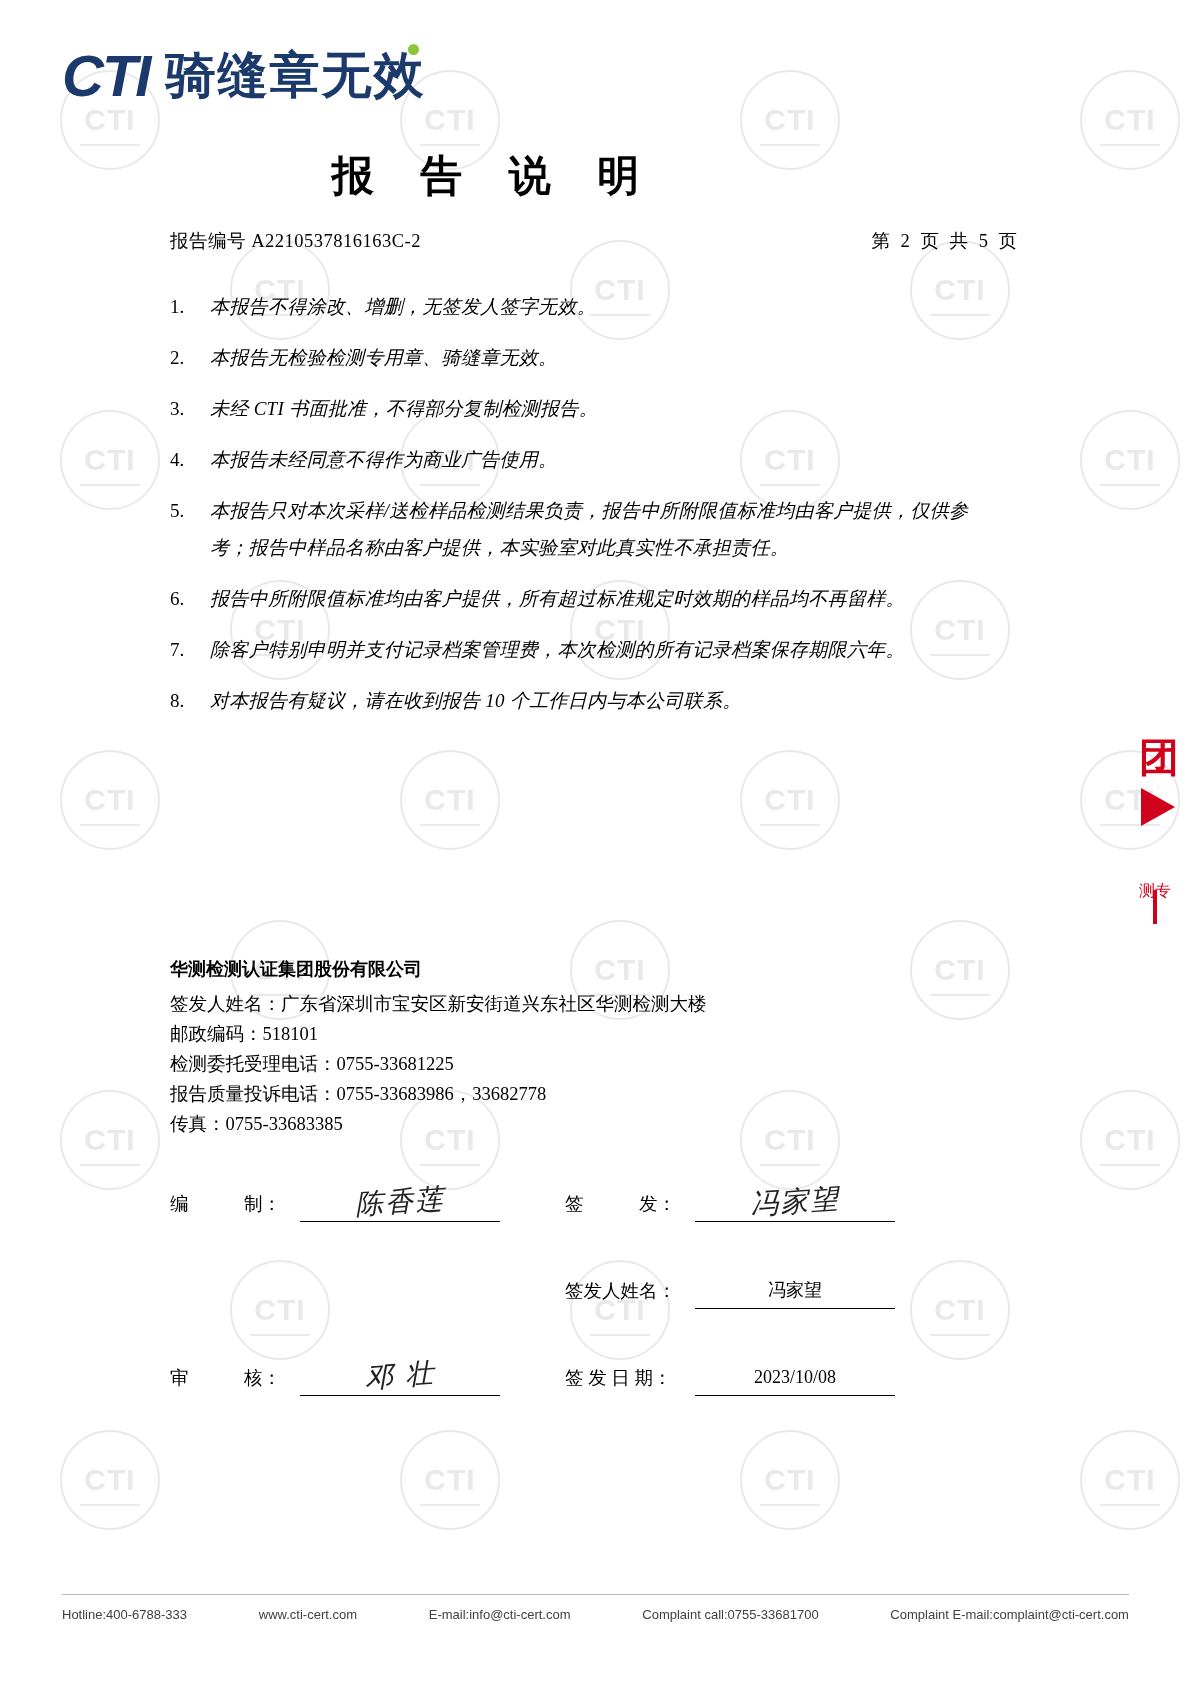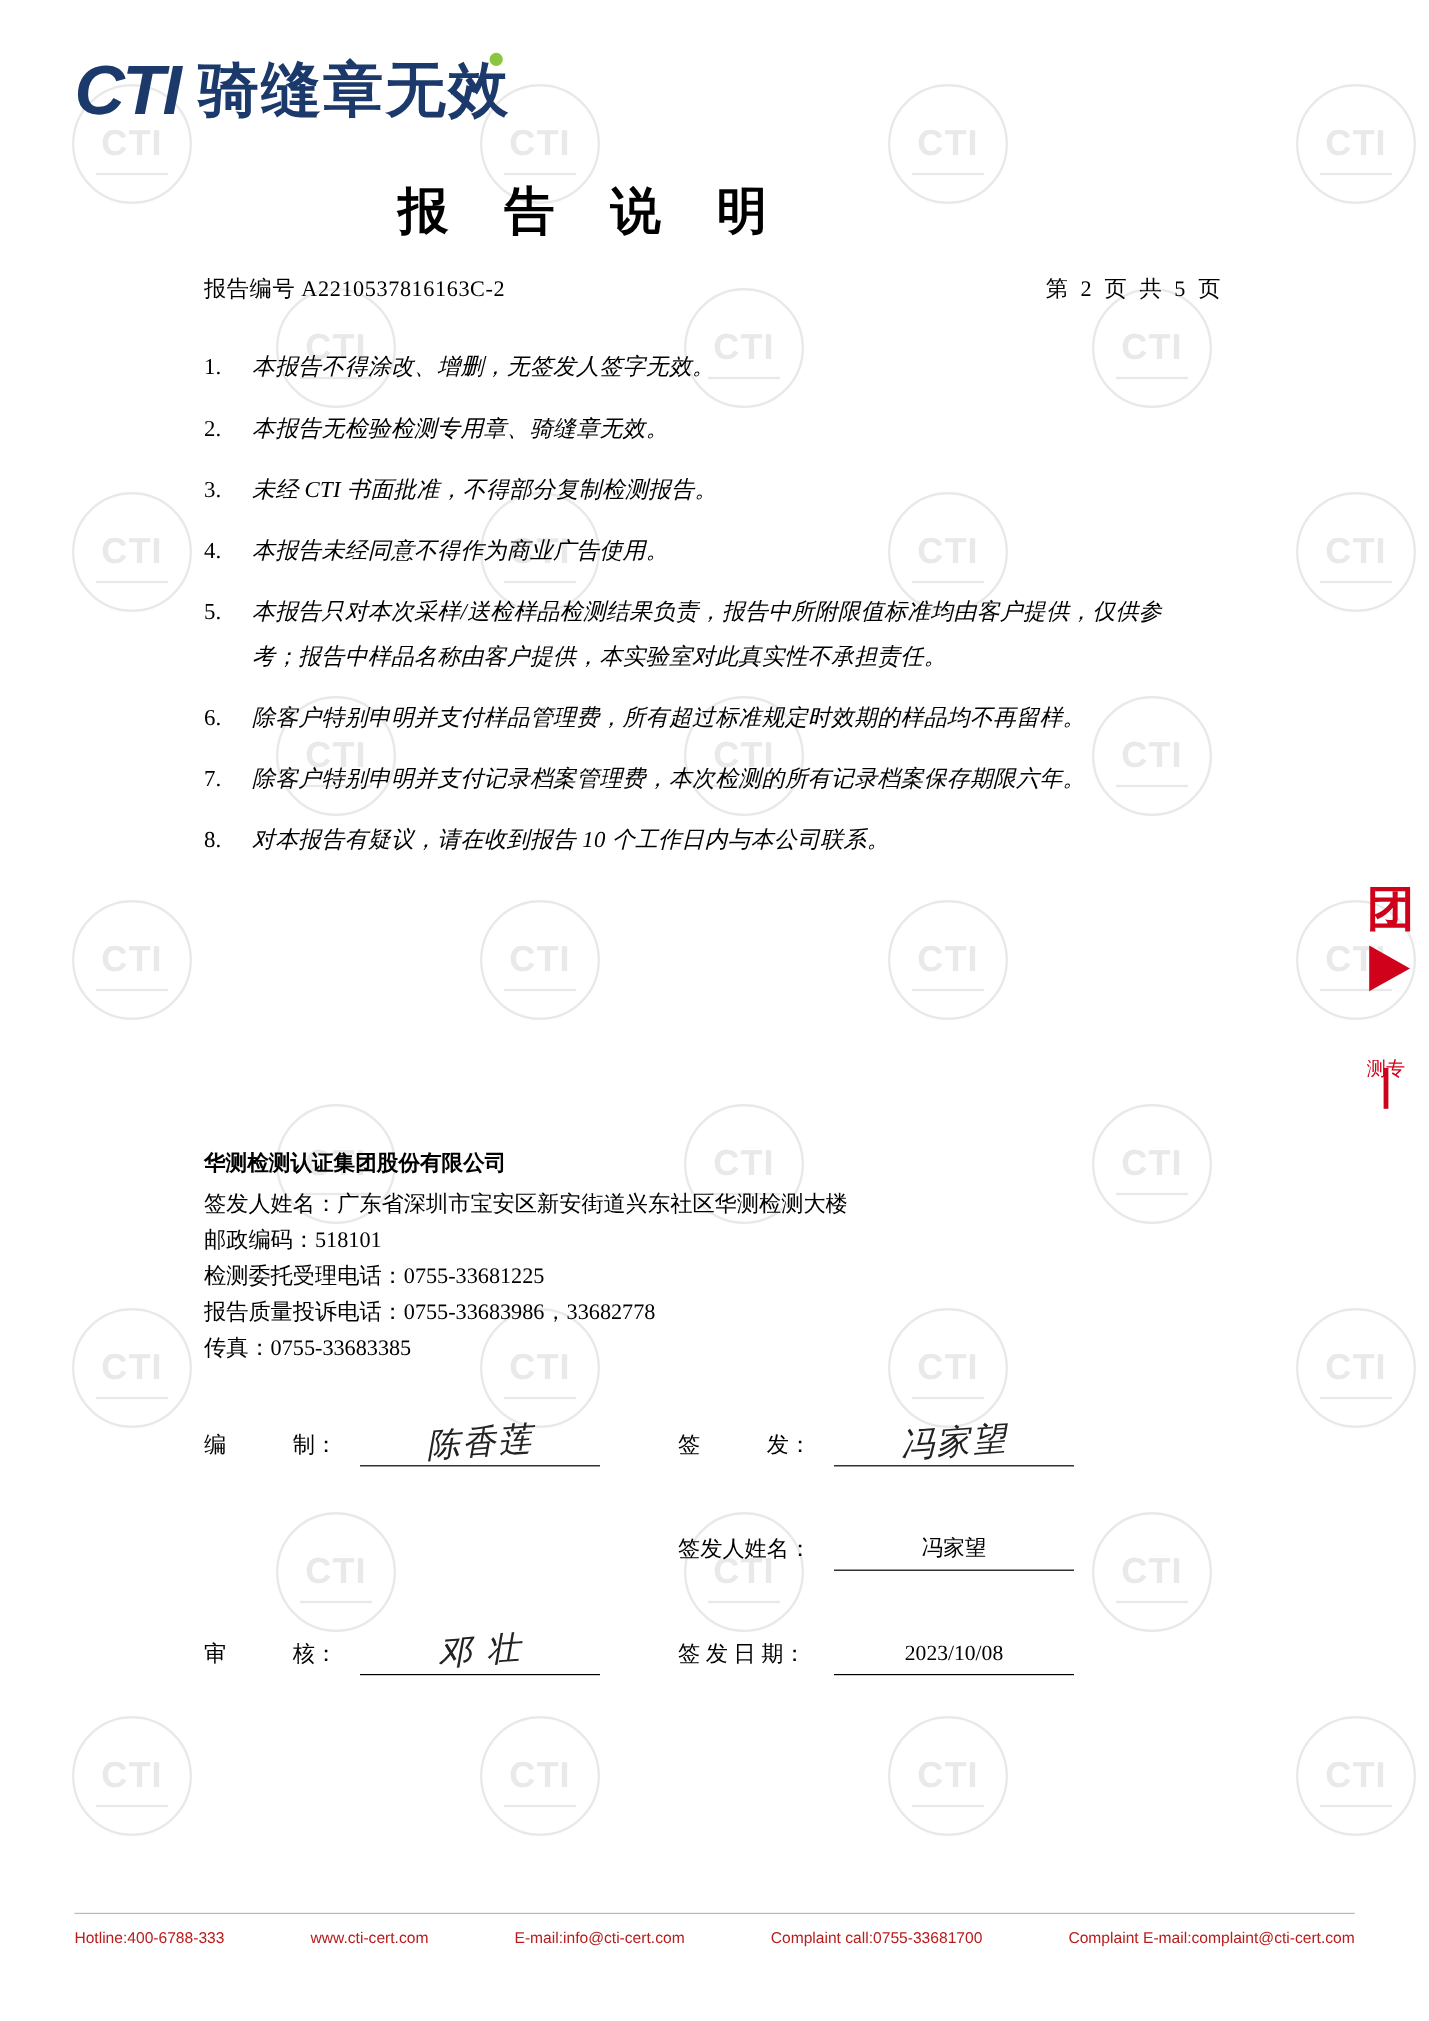--- a/index.html
+++ b/index.html
@@ -245,21 +245,21 @@
     position: absolute;
     left: 62px;
     right: 62px;
     bottom: 62px;
     border-top: 1px solid #bbb;
     padding-top: 12px;
     display: flex;
     justify-content: space-between;
     font-family: "Liberation Sans", sans-serif;
     font-size: 13px;
-    color: #b91c1c;
+    color: #404040;
     z-index: 2;
   }
 </style>
 </head>
 <body>
 
 <div class="page">
 
   <div class="watermarks" id="watermarks">
       <div class="wm" style="left: 60px; top: 70px;">CTI</div>
@@ -328,21 +328,21 @@
       <div class="note">
         <span class="num">4.</span>
         <span class="txt">本报告未经同意不得作为商业广告使用。</span>
       </div>
       <div class="note">
         <span class="num">5.</span>
         <span class="txt">本报告只对本次采样/送检样品检测结果负责，报告中所附限值标准均由客户提供，仅供参考；报告中样品名称由客户提供，本实验室对此真实性不承担责任。</span>
       </div>
       <div class="note">
         <span class="num">6.</span>
-        <span class="txt">除客户特别申明并支付样品管理费，所有超过标准规定时效期的样品均不再留样。</span>
+        <span class="txt">报告中所附限值标准均由客户提供，所有超过标准规定时效期的样品均不再留样。</span>
       </div>
       <div class="note">
         <span class="num">7.</span>
         <span class="txt">除客户特别申明并支付记录档案管理费，本次检测的所有记录档案保存期限六年。</span>
       </div>
       <div class="note">
         <span class="num">8.</span>
         <span class="txt">对本报告有疑议，请在收到报告 10 个工作日内与本公司联系。</span>
       </div>
     </div>

